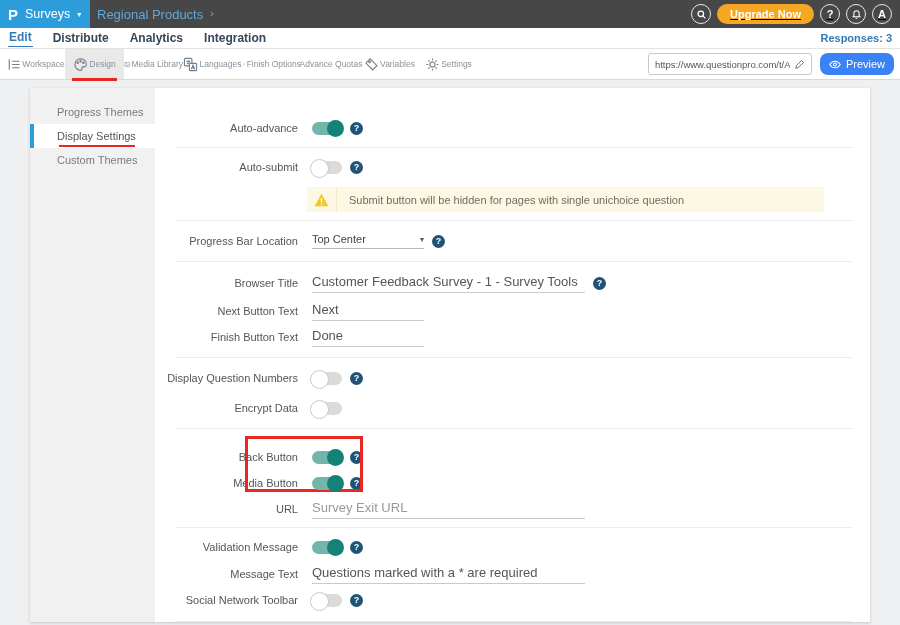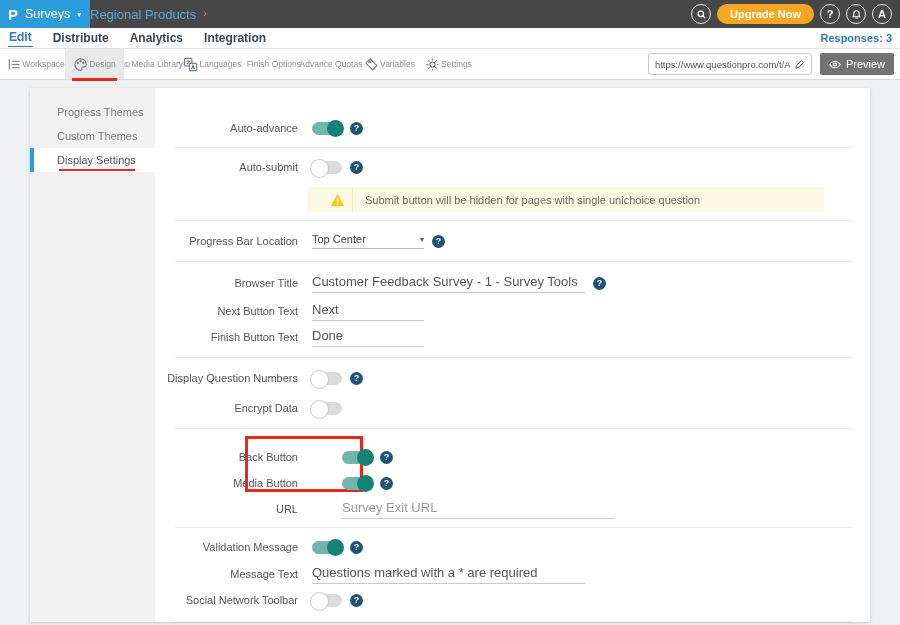--- a/index.html
+++ b/index.html
@@ -6,25 +6,25 @@
   html,body { width:900px; height:625px; overflow:hidden; background:#eff0f1;
     font-family:"Liberation Sans", sans-serif; }
 
   
   .topbar { height:28px; background:#474747; display:flex; align-items:center; }
   .logo-area { width:90px; height:28px; background:#2d9cdb; display:flex; align-items:center;
     padding:0 8px; gap:7px; cursor:pointer; }
   .logo-p { color:#fff; font-weight:bold; font-size:15px; line-height:1; }
   .logo-label { color:#fff; font-size:12.5px; }
   .caret { color:#fff; font-size:8px; }
-  .breadcrumb { display:flex; align-items:flex-start; gap:7px; margin-left:0; font-size:13px; }
+  .breadcrumb { display:flex; align-items:flex-start; gap:7px; margin-left:7px; font-size:13px; }
   .bc-folder { color:#5fa8dc; }
   .bc-sep { color:#9a9a9a; font-size:11px; }
   .bc-current { color:#fff; }
-  .topbar-right { margin-left:auto; display:flex; align-items:center; gap:6px; padding-right:8px; }
+  .topbar-right { margin-left:auto; display:flex; align-items:center; gap:6px; padding-right:8px;text-decoration:underline; }
   .circle-btn { width:20px; height:20px; border:1.4px solid #e9e9e9; border-radius:50%;
     display:flex; align-items:center; justify-content:center; color:#fff; font-size:11px;
     font-weight:bold; cursor:pointer; }
   .upgrade-btn { height:20px; border-radius:10px; background:#f5a623; color:#fff;
     font-size:11px; font-weight:bold; padding:0 13px; display:flex; align-items:center; cursor:pointer; }
 
   
   .navbar { height:21px; background:#fff; border-bottom:1px solid #e2e2e2;
     display:flex; align-items:center; padding:0 8px; }
   .nav-item { font-size:12px; font-weight:bold; color:#33475b; margin-right:19px;
@@ -40,21 +40,21 @@
   .tool-tab .tt-label { font-size:8.5px; color:#8a929b; white-space:nowrap; }
   .tool-tab.active { background:#e9e9e9; }
   .tool-tab svg { stroke:#717e8c; fill:none; stroke-width:1.2; }
   .red-underline { position:absolute; left:7px; right:7px; bottom:-2px; height:3px;
     background:#e8271f; }
   .toolbar-right { margin-left:auto; display:flex; align-items:center; gap:8px; }
   .url-box { width:164px; height:22px; border:1px solid #c9c9c9; border-radius:3px;
     display:flex; align-items:center; padding:0 6px; gap:4px; background:#fff; }
   .url-box input { border:none; outline:none; flex:1; font-size:9.5px; color:#555;
     font-family:"Liberation Sans", sans-serif; background:transparent; min-width:0; }
-  .preview-btn { height:22px; background:#737373; border-radius:2px; color:#fff;
+  .preview-btn { height:22px; background:#3b82f6; border-radius:8px; color:#fff;
     font-size:11px; display:flex; align-items:center; gap:5px; padding:0 9px; cursor:pointer; }
 
   
   .card { position:absolute; left:30px; right:30px; top:88px; bottom:3px; background:#fff;
     box-shadow:0 1px 3px rgba(0,0,0,.18); display:flex; }
   .sidebar { width:125px; background:#f1f1f2; padding-top:12px; flex-shrink:0; }
   .side-item { height:24px; display:flex; align-items:center; padding-left:27px;
     font-size:11px; color:#7b7b7b; cursor:pointer; position:relative; }
   .side-item.active { background:#fff; color:#555; border-left:4px solid #2d9cdb; padding-left:23px; }
   .side-red-underline { position:absolute; left:25px; width:76px; height:2px;
@@ -74,39 +74,39 @@
     height:17px; border-radius:50%; background:#148276; }
   .toggle.off { background:#dbdbdb; }
   .toggle.off::after { content:""; position:absolute; left:-2px; top:-2px; width:17px;
     height:17px; border-radius:50%; background:#fff; border:1px solid #c9c9c9; }
 
   .help { width:13px; height:13px; border-radius:50%; background:#1f5377; color:#fff;
     font-size:9px; font-weight:bold; display:flex; align-items:center; justify-content:center;
     cursor:pointer; flex-shrink:0; }
 
   .warning { margin:6px 0 8px 152px; width:517px; height:25px; background:#fcf8e3;
-    display:flex; align-items:center;padding-left:16px; }
+    display:flex; align-items:center; }
   .warn-icon-box { width:30px; height:25px; display:flex; align-items:center;
     justify-content:center; border-right:1px solid #f2ecca; }
   .warn-text { padding-left:12px; color:#6d6d62; font-size:11px; }
 
   .uline-input { border:none; outline:none; border-bottom:1px solid #c9c9c9; width:273px;
     font-size:13px; color:#555; padding:0 0 3px; background:transparent;
     font-family:"Liberation Sans", sans-serif; }
   .uline-input.short { width:112px; }
   .uline-input::placeholder { color:#999; }
   .select { width:112px; border-bottom:1px solid #b9b9b9; display:flex;
     justify-content:space-between; align-items:center; padding-bottom:3px; cursor:pointer;
     color:#444; }
   .select .sel-caret { font-size:8px; color:#555; }
 
   .hl-wrap { position:relative; padding-top:10px; }
   .hl-box { position:absolute; left:90px; top:2px; width:118px; height:56px;
     border:3px solid #e8271f; pointer-events:none; }
-  .hl-wrap .frow { height:26px;gap:30px; }
+  .hl-wrap .frow { height:26px; }
 
   .r26 { height:26px; } .r28 { height:28px; } .r30 { height:30px; }
 </style>
 </head>
 <body>
 
 <div class="topbar">
   <div class="logo-area">
     <span class="logo-p">P</span>
     <span class="logo-label">Surveys</span>
@@ -221,25 +221,25 @@
         </svg>
       <span>Preview</span>
     </div>
   </div>
 </div>
 
 <div class="card">
 
   <div class="sidebar">
     <div class="side-item">Progress Themes</div>
-    <div class="side-item">Custom Themes</div>
     <div class="side-item active">
       <span>Display Settings</span>
       <span class="side-red-underline"></span>
     </div>
+    <div class="side-item">Custom Themes</div>
   </div>
 
   <div class="form">
 
     <div class="frow r28">
       <span class="flabel">Auto-advance</span>
       <span class="fctrl">
         <span class="toggle on"></span>
         <span class="help">?</span>
       </span>

